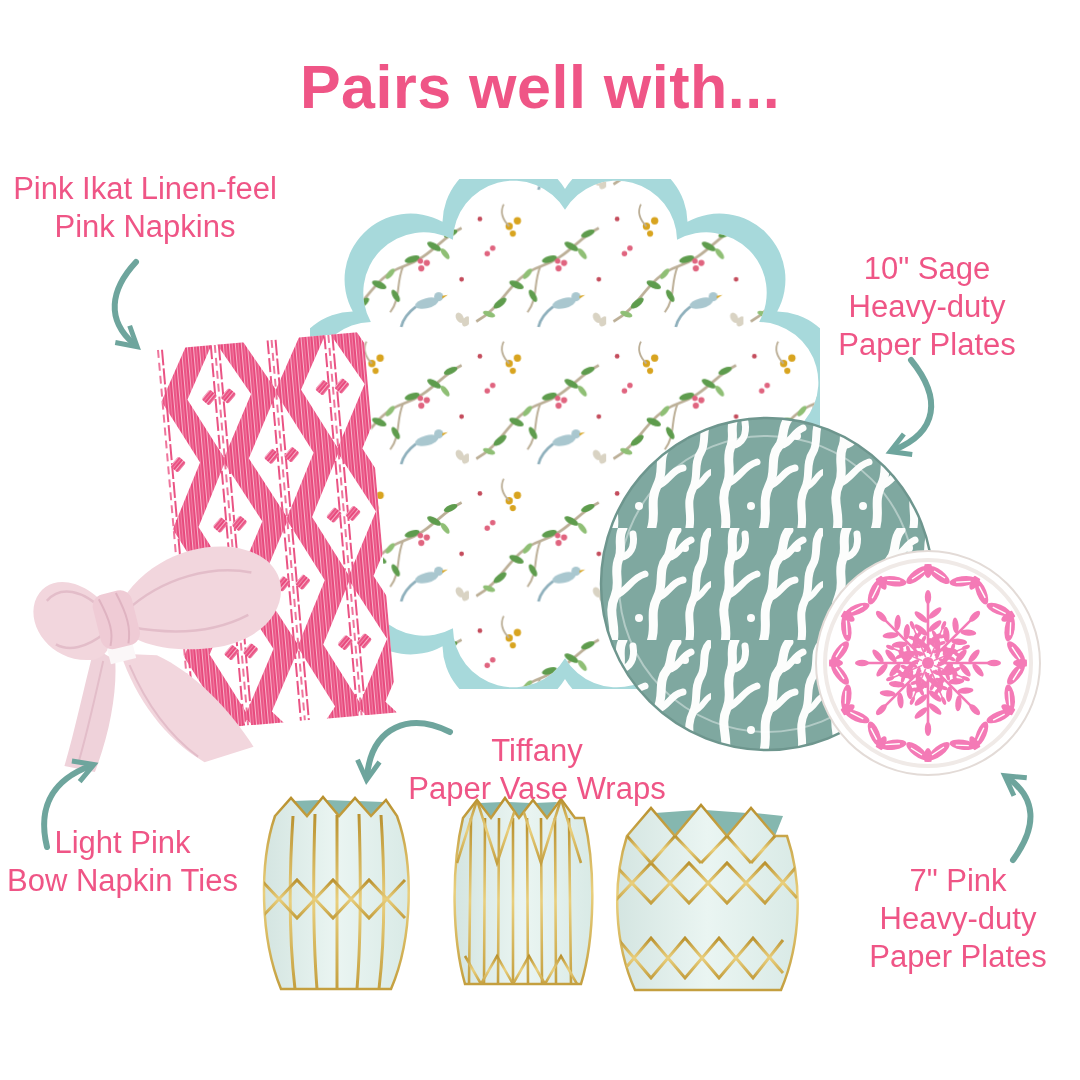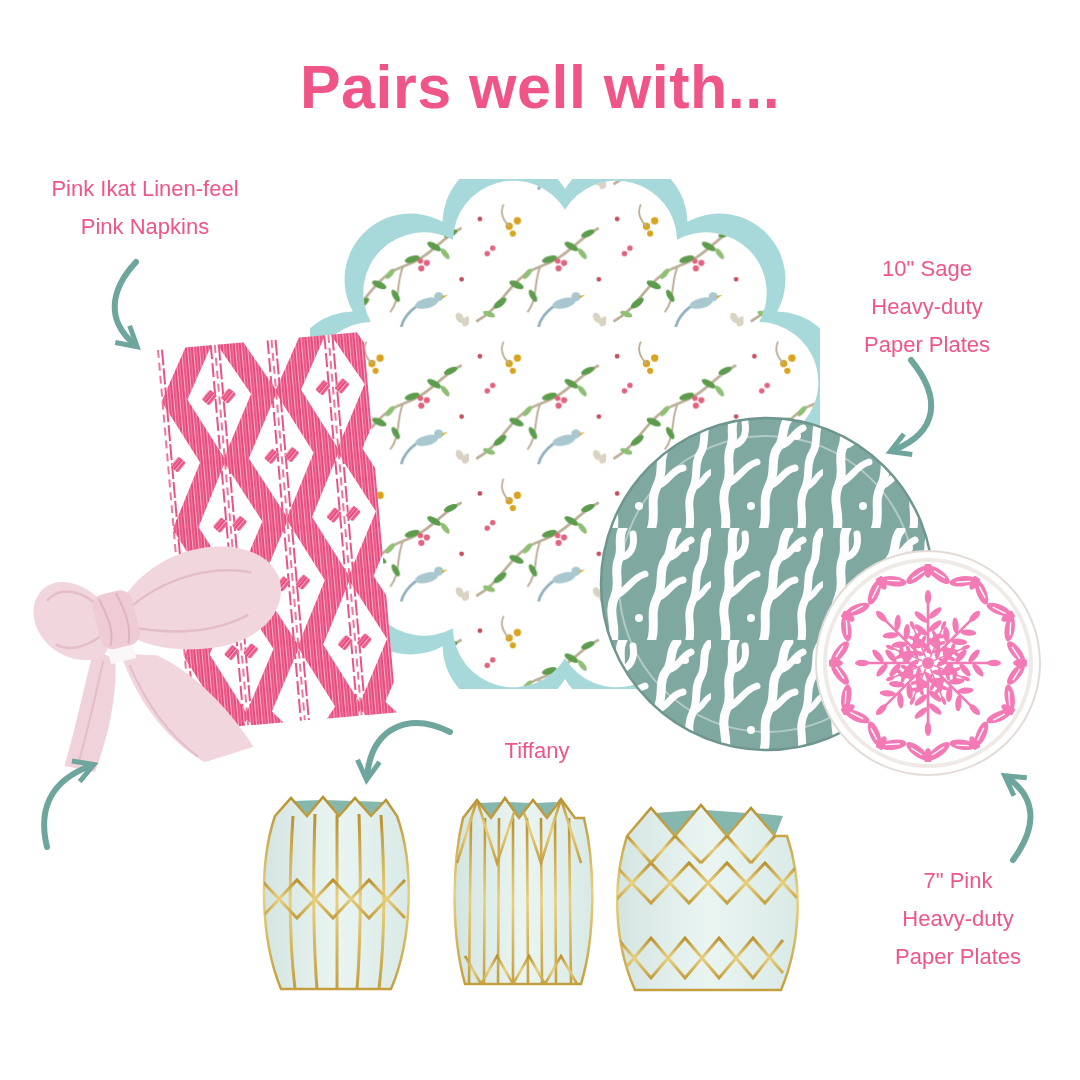--- a/index.html
+++ b/index.html
@@ -1,20 +1,20 @@
 <!DOCTYPE html>
 <html style="--title-pink: #EF5586; --arrow-teal: #6EA59D; --ikat-pink: #E84A7D; --scallop-aqua: #A7D9DB; --sage-green: #7FA8A0; --plate-pink: #F47AB6; --bow-pink: #F2D6DD; --vase-blue: #DFECE8; --vase-gold: #CDA649; --vase-inner-teal: #85B7AF;"><head>
 <meta charset="utf-8">
 <style>
   html,body{margin:0;padding:0;background:#fff;}
   .canvas{position:relative;width:1080px;height:1080px;background:#ffffff;overflow:hidden;
           font-family:"Liberation Sans",sans-serif;}
   .title{position:absolute;top:52px;left:0;width:100%;text-align:center;
          font-size:61px;font-weight:700;letter-spacing:.5px;color:var(--title-pink,#EF5586);}
-  .lbl{position:absolute;color:var(--title-pink,#EF5586);font-size:22px;line-height:38px;
+  .lbl{position:absolute;color:var(--title-pink,#EF5586);font-size:31px;line-height:38px;
        text-align:center;font-weight:400;}
   .lbl-napkins{left:3px;top:170px;width:284px;}
   .lbl-sage{left:800px;top:250px;width:254px;}
   .lbl-tiffany{left:397px;top:732px;width:280px;}
   .lbl-bow{left:0px;top:824px;width:245px;}
   .lbl-pink{left:838px;top:862px;width:240px;}
   .art{position:absolute;}
   .arrowStroke{stroke:var(--arrow-teal,#6EA59D);}
   .c-sage{fill:var(--sage-green,#7FA8A0);}
   .c-aqua{fill:var(--scallop-aqua,#A7D9DB);}
@@ -318,22 +318,27 @@
   </div>
 
   <div class="lbl lbl-sage">
     <div>10" Sage</div>
     <div>Heavy-duty</div>
     <div>Paper Plates</div>
   </div>
 
   <div class="lbl lbl-tiffany">
     <div>Tiffany</div>
-  </div>
-
+    <div>Paper Vase Wraps</div>
+  </div>
+
+  <div class="lbl lbl-bow">
+    <div>Light Pink</div>
+    <div>Bow Napkin Ties</div>
+  </div>
 
   <div class="lbl lbl-pink">
     <div>7" Pink</div>
     <div>Heavy-duty</div>
     <div>Paper Plates</div>
   </div>
 
 </div>
 
 </body></html>

